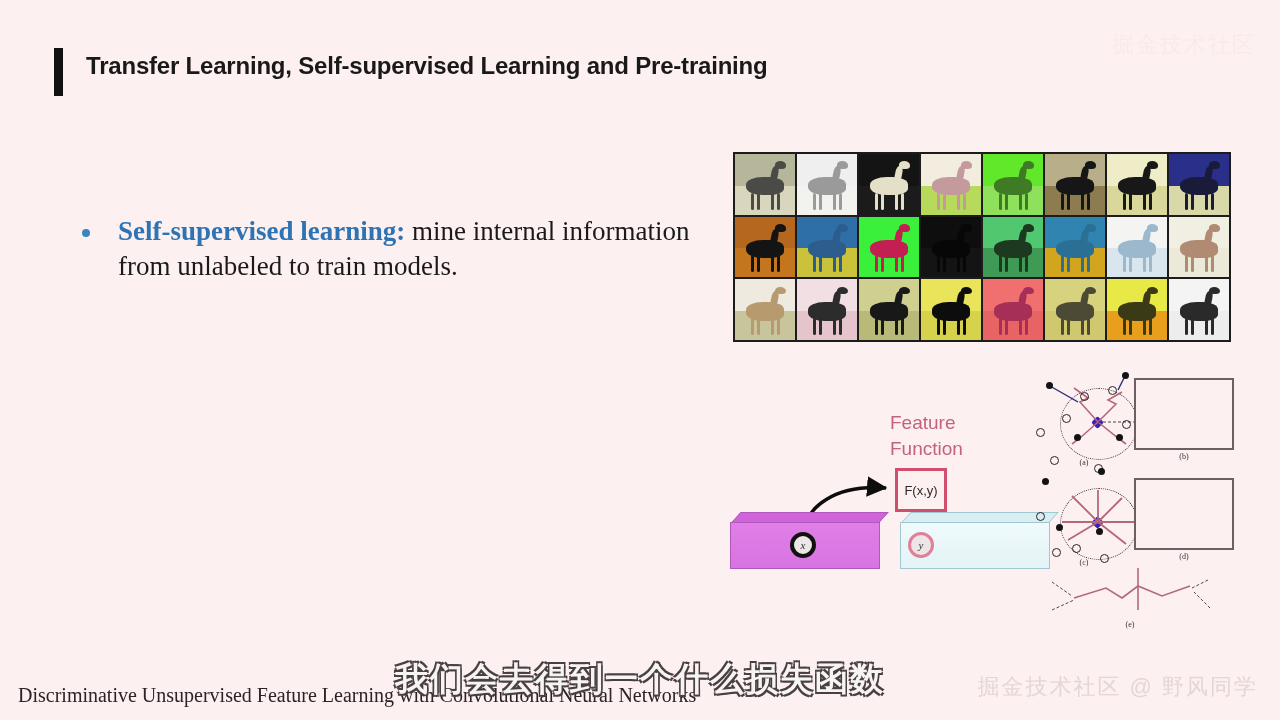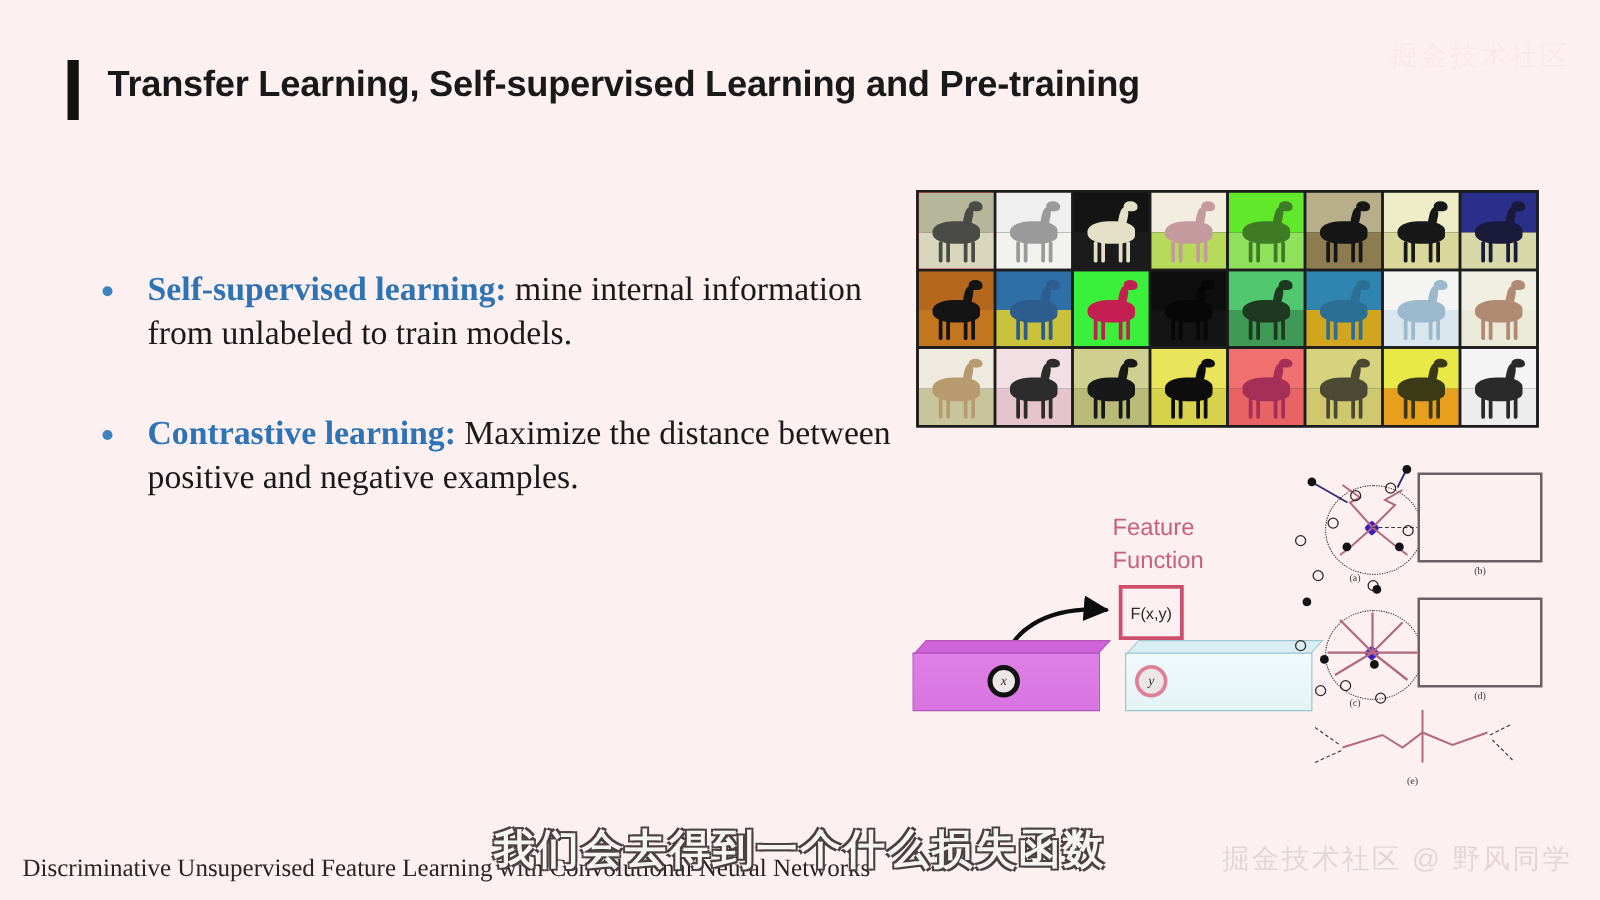--- a/index.html
+++ b/index.html
@@ -6,21 +6,21 @@
   body{
     width:1280px;height:720px;overflow:hidden;position:relative;
     background:#fdf0f0;
     font-family:"Liberation Serif", serif;
   }
   
   #title-bar{position:absolute;left:54px;top:48px;width:9px;height:48px;background:#111;}
   #page-title{
     position:absolute;left:86px;top:52px;width:1000px;
     font-family:"Liberation Sans", sans-serif;
-    font-weight:bold;font-size:29px;letter-spacing:-0.2px;color:#191919;
+    font-weight:bold;font-size:24px;letter-spacing:-0.2px;color:#191919;
     white-space:nowrap;
   }
   
   #bullets{position:absolute;left:78px;top:168px;width:660px;}
   .bullet{display:flex;align-items:flex-start;margin-bottom:36px;}
   .bullet .dot{
     flex:0 0 auto;width:8px;height:8px;border-radius:50%;
     margin:15px 28px 0 4px;background:#1a1a1a;
   }
   .bullet.blue .dot{background:#3d83c0;}
@@ -139,24 +139,20 @@
 <div id="page-title">Transfer Learning, Self-supervised Learning and Pre-training</div>
 
 <div id="bullets">
 
 
   <div class="bullet blue" style="margin-top:46px;">
     <span class="dot"></span>
     <span class="txt"><span class="lead">Self-supervised learning:</span><span> mine internal information from unlabeled to train models.</span></span>
   </div>
 
-  <div class="bullet blue" style="margin-top:46px;">
-    <span class="dot"></span>
-    <span class="txt"><span class="lead">Contrastive learning:</span><span> Maximize the distance between positive and negative examples.</span></span>
-  </div>
 
 </div>
 
 <div id="deer-grid">
     <div class="deer-cell sel">
       <div class="sky" style="background: rgb(182, 182, 154);"></div>
       <div class="ground" style="background: rgb(216, 215, 189);"></div>
       <div class="deer-body" style="background: rgb(74, 74, 70);"></div>
       <div class="deer-neck" style="background: rgb(74, 74, 70);"></div>
       <div class="deer-head" style="background: rgb(74, 74, 70);"></div>

